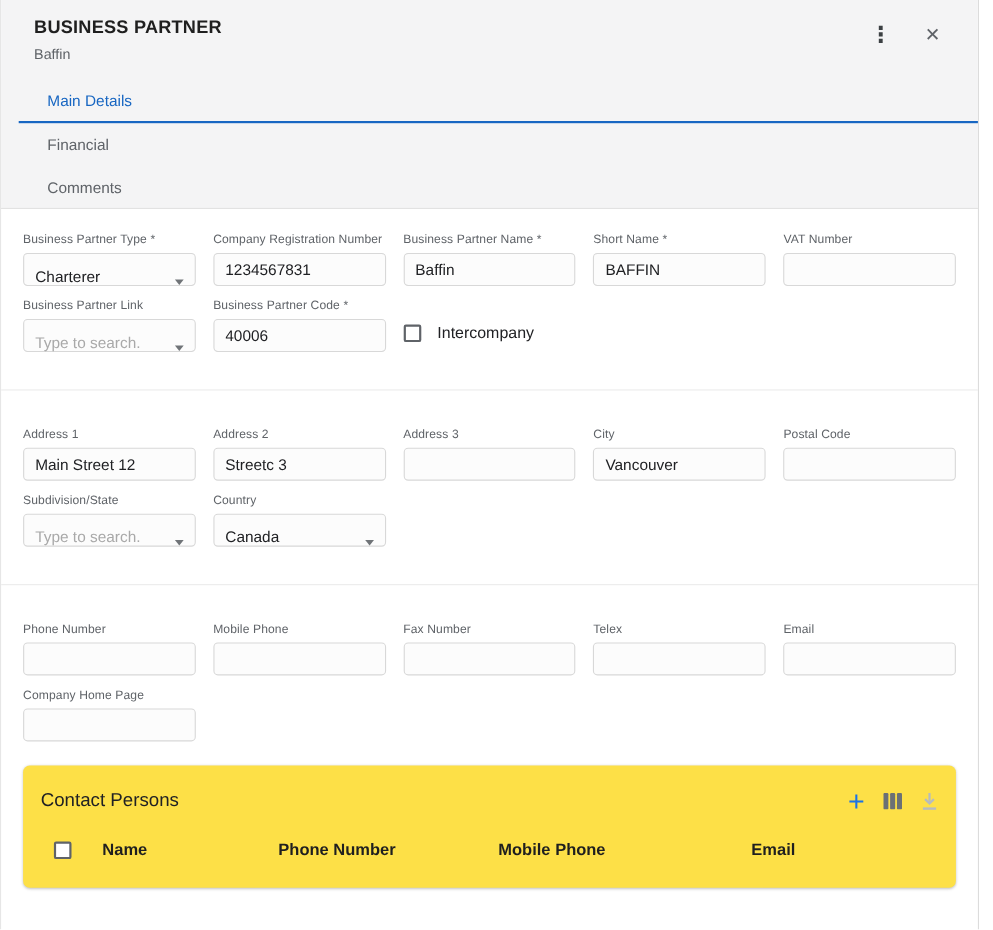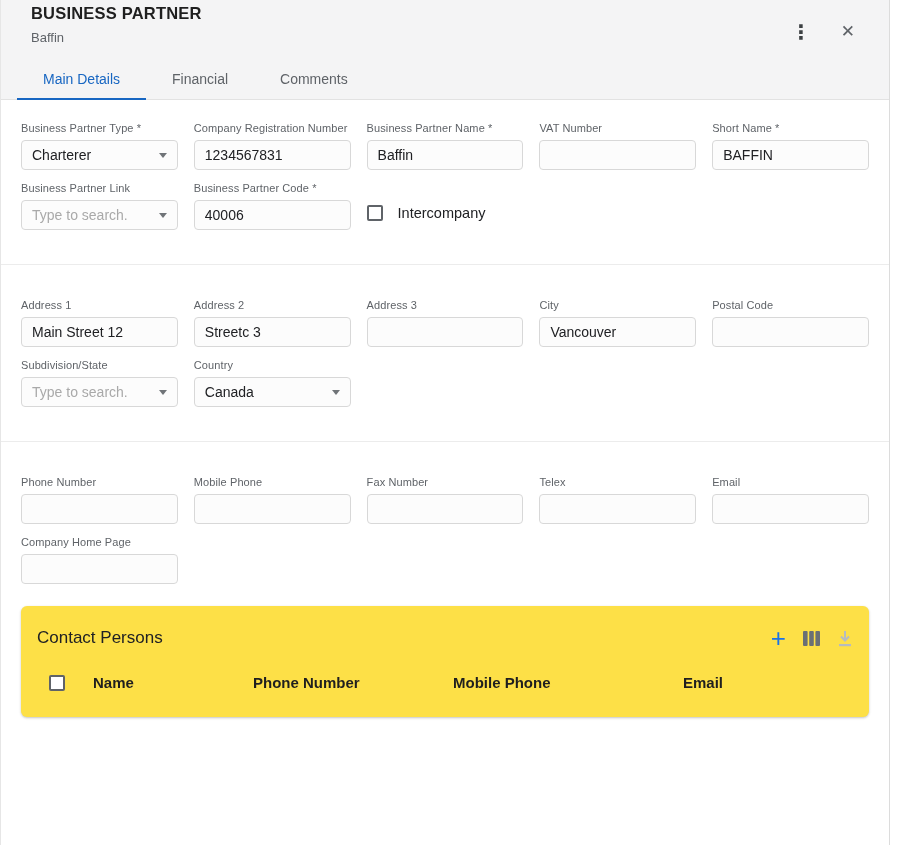--- a/index.html
+++ b/index.html
@@ -8,21 +8,21 @@
     font-family: "Liberation Sans", "DejaVu Sans", sans-serif;
     width: 903px; height: 845px; overflow: hidden;
     color: #202124;
   }
   .dialog {
     width: 890px; min-height: 845px; background:#fff;
     border-right: 1px solid #dcdcdc; border-left: 1px solid #e6e6e6;
     position: relative;
   }
   
-  .dialog-header { background:#f4f4f5; padding: 4px 30px 0 30px; position: relative; }
+  .dialog-header { background:#f4f4f5; padding: 16px 30px 0 30px; position: relative; }
   .dialog-title { font-size: 16.5px; font-weight: 700; letter-spacing: .2px; color:#1f1f1f; }
   .dialog-subtitle { font-size: 13px; color:#5f6368; margin-top: 7px; }
   .header-icons { position:absolute; top: 22px; right: 34px; display:flex; align-items:center; gap: 30px; }
   .kebab-icon { font-size: 20px; color:#3c4043; cursor:pointer; line-height: 20px; font-weight: 700; }
   .close-icon { font-size: 17px; color:#5f6368; cursor:pointer; line-height: 18px; }
   
   .tabbar { background:#f4f4f5; display:flex; padding-left: 16px; border-bottom: 1px solid #e2e2e2; margin-top: 14px; }
   .tab { padding: 12px 26px 11px 26px; font-size: 14px; color:#5f6368; cursor:pointer; }
   .tab.active { color:#1766c2; border-bottom: 2px solid #1766c2; margin-bottom: -1px; }
   
@@ -32,21 +32,21 @@
     column-gap: 16px; row-gap: 12px; padding: 0 20px;
   }
   .cell { display:flex; flex-direction:column; }
   .field-label { font-size: 11px; color:#5f6368; margin-bottom: 6px; letter-spacing:.1px; }
   .text-input, .select {
     height: 30px; width: 100%;
     border: 1px solid #d8d8d8; border-radius: 4px; background:#fcfcfc;
     font-family: inherit; font-size: 14px; color:#202124;
     padding: 0 10px; outline: none;
   }
-  .select { display:flex; align-items:center; justify-content:space-between; cursor:pointer; }
+  .select { display:flex; align-items:flex-end; justify-content:space-between; cursor:pointer; }
   .select-value { font-size: 14px; color:#202124; }
   .select-value.placeholder { color:#a9a9a9; }
   .caret {
     width:0; height:0; border-left:4.5px solid transparent; border-right:4.5px solid transparent;
     border-top:5px solid #707478; margin-left:8px; flex:0 0 auto;
   }
   .checkbox-wrap { margin-top: 23px; display:flex; align-items:center; gap: 15px; }
   .checkbox {
     width: 16px; height: 16px; border: 2px solid #5f6368; border-radius: 2px;
     background:#fff; cursor:pointer; flex:0 0 auto;
@@ -77,21 +77,21 @@
 <div class="dialog">
 
   <div class="dialog-header">
     <div class="dialog-title">BUSINESS PARTNER</div>
     <div class="dialog-subtitle">Baffin</div>
     <div class="header-icons">
       <span class="kebab-icon">⋮</span>
       <span class="close-icon">✕</span>
     </div>
 
-    <div class="tabbar" style="margin-left:-30px;margin-right:-30px;">
+    <div class="tabbar" style="margin-left:-30px;margin-right:-30px;flex-direction:column;">
       <div class="tab active">Main Details</div>
       <div class="tab">Financial</div>
       <div class="tab">Comments</div>
     </div>
   </div>
 
   <div class="content">
 
     <div class="form-grid">
       <div class="cell">
@@ -103,27 +103,27 @@
       </div>
       <div class="cell">
         <span class="field-label">Company Registration Number</span>
         <input class="text-input" value="1234567831" style="">
       </div>
       <div class="cell">
         <span class="field-label">Business Partner Name *</span>
         <input class="text-input" value="Baffin" style="">
       </div>
       <div class="cell">
-        <span class="field-label">VAT Number</span>
-        <input class="text-input" value="" style="">
-      </div>
-
-      <div class="cell">
         <span class="field-label">Short Name *</span>
         <input class="text-input" value="BAFFIN" style="">
+      </div>
+
+      <div class="cell">
+        <span class="field-label">VAT Number</span>
+        <input class="text-input" value="" style="">
       </div>
       <div class="cell">
         <span class="field-label">Business Partner Link</span>
         <div class="select">
           <span class="select-value placeholder">Type to search.</span>
           <span class="caret"></span>
         </div>
       </div>
       <div class="cell">
         <span class="field-label">Business Partner Code *</span>

